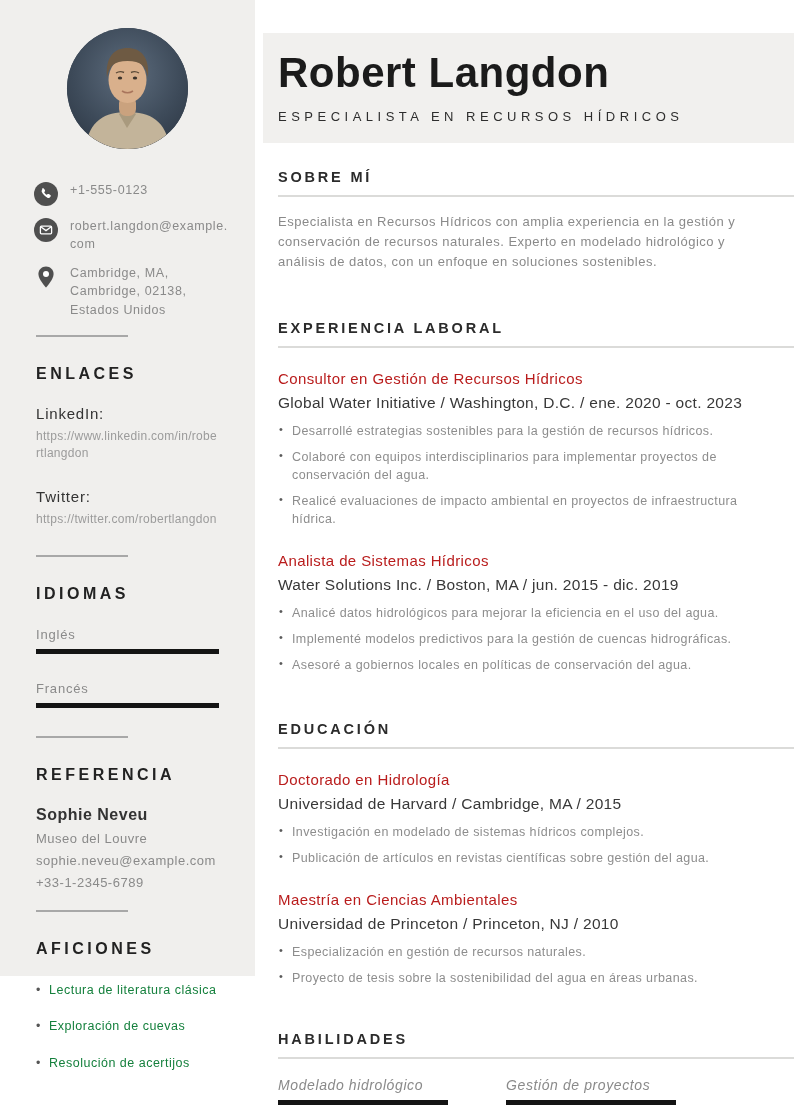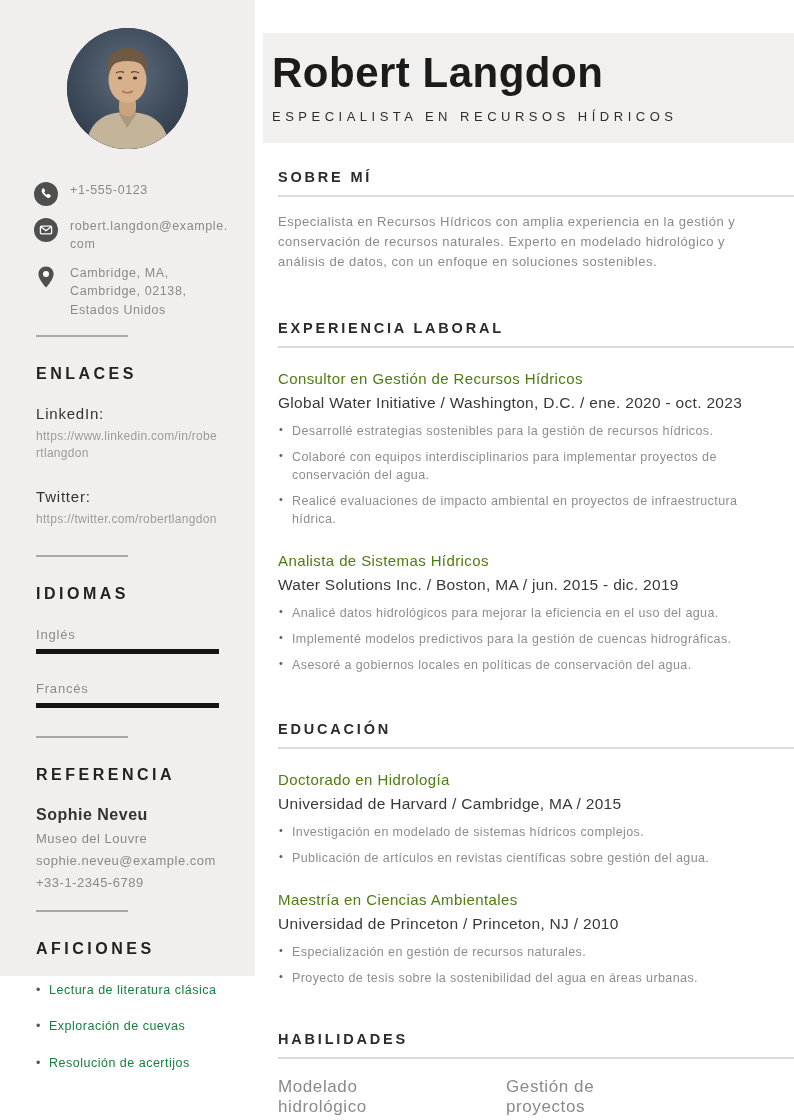--- a/index.html
+++ b/index.html
@@ -64,21 +64,21 @@
     font-size: 12.5px; color: #15803d; letter-spacing: 0.5px;
     margin-bottom: 19px; padding-left: 13px; position: relative; line-height: 1.4;
   }
   .hobby-list li::before { content: "•"; position: absolute; left: 0; top: 0; color: #555; }
 
   
   .main { position: absolute; left: 263px; top: 0; width: 531px; height: 1120px; background: #ffffff; }
 
   .name-band {
     margin-top: 33px; background: #f1f0ee;
-    padding: 17px 10px 19px 9px; min-height: 102px;
+    padding: 17px 10px 19px 15px; min-height: 102px;
   }
   .name { font-size: 42px; font-weight: 700; color: #1b1b1b; letter-spacing: 0.5px; line-height: 1.1; }
   .job-title-sub { font-size: 13px; font-weight: 400; color: #2e2e2e; letter-spacing: 4.5px; margin-top: 13px; }
 
   .section { margin: 0; padding-left: 15px; }
   .section-heading {
     font-size: 14.5px; font-weight: 600; color: #2b2b2b;
     letter-spacing: 2.8px; padding-bottom: 10px;
     border-bottom: 2px solid #dbdbd9;
   }
@@ -87,35 +87,35 @@
   .sec-education { margin-top: 46px; }
   .sec-skills { margin-top: 44px; }
 
   .about-text {
     margin-top: 15px; font-size: 13px; color: #8a8a8a;
     line-height: 1.55; letter-spacing: 0.5px; max-width: 480px;
   }
 
   .entry { margin-top: 22px; }
   .entry + .entry { margin-top: 24px; }
-  .entry-title { font-size: 15px; font-weight: 400; color: #4d7c0f; letter-spacing: 0.4px; }
+  .entry-title { font-size: 15px; font-weight: 400; color: #b91c1c; letter-spacing: 0.4px; }
   .entry-meta { font-size: 15.5px; font-weight: 400; color: #383838; letter-spacing: 0.3px; margin-top: 7px; }
   .entry-bullets { list-style: none; margin-top: 10px; max-width: 492px; }
   .entry-bullets li {
     font-size: 12.5px; color: #8d8d8d; line-height: 1.45; letter-spacing: 0.4px;
     padding-left: 14px; position: relative; margin-bottom: 8px;
   }
   .entry-bullets li::before { content: "•"; position: absolute; left: 1px; top: 0; color: #5a5a5a; font-size: 11px; }
 
   .skills-grid {
     margin-top: 18px;
     display: grid; grid-template-columns: 170px 170px;
     column-gap: 58px; row-gap: 21px;
   }
-  .skill-name { font-size: 17px; color: #8a8a8a; letter-spacing: 0.6px; }
+  .skill-name { font-size: 14px; color: #8a8a8a; letter-spacing: 0.6px; font-style: italic; }
   .skill-bar { width: 100%; height: 5px; background: #141414; margin-top: 7px; }
 </style>
 </head>
 <body>
 
 <div class="page">
 
   <aside class="sidebar">
 
     <div class="photo">

